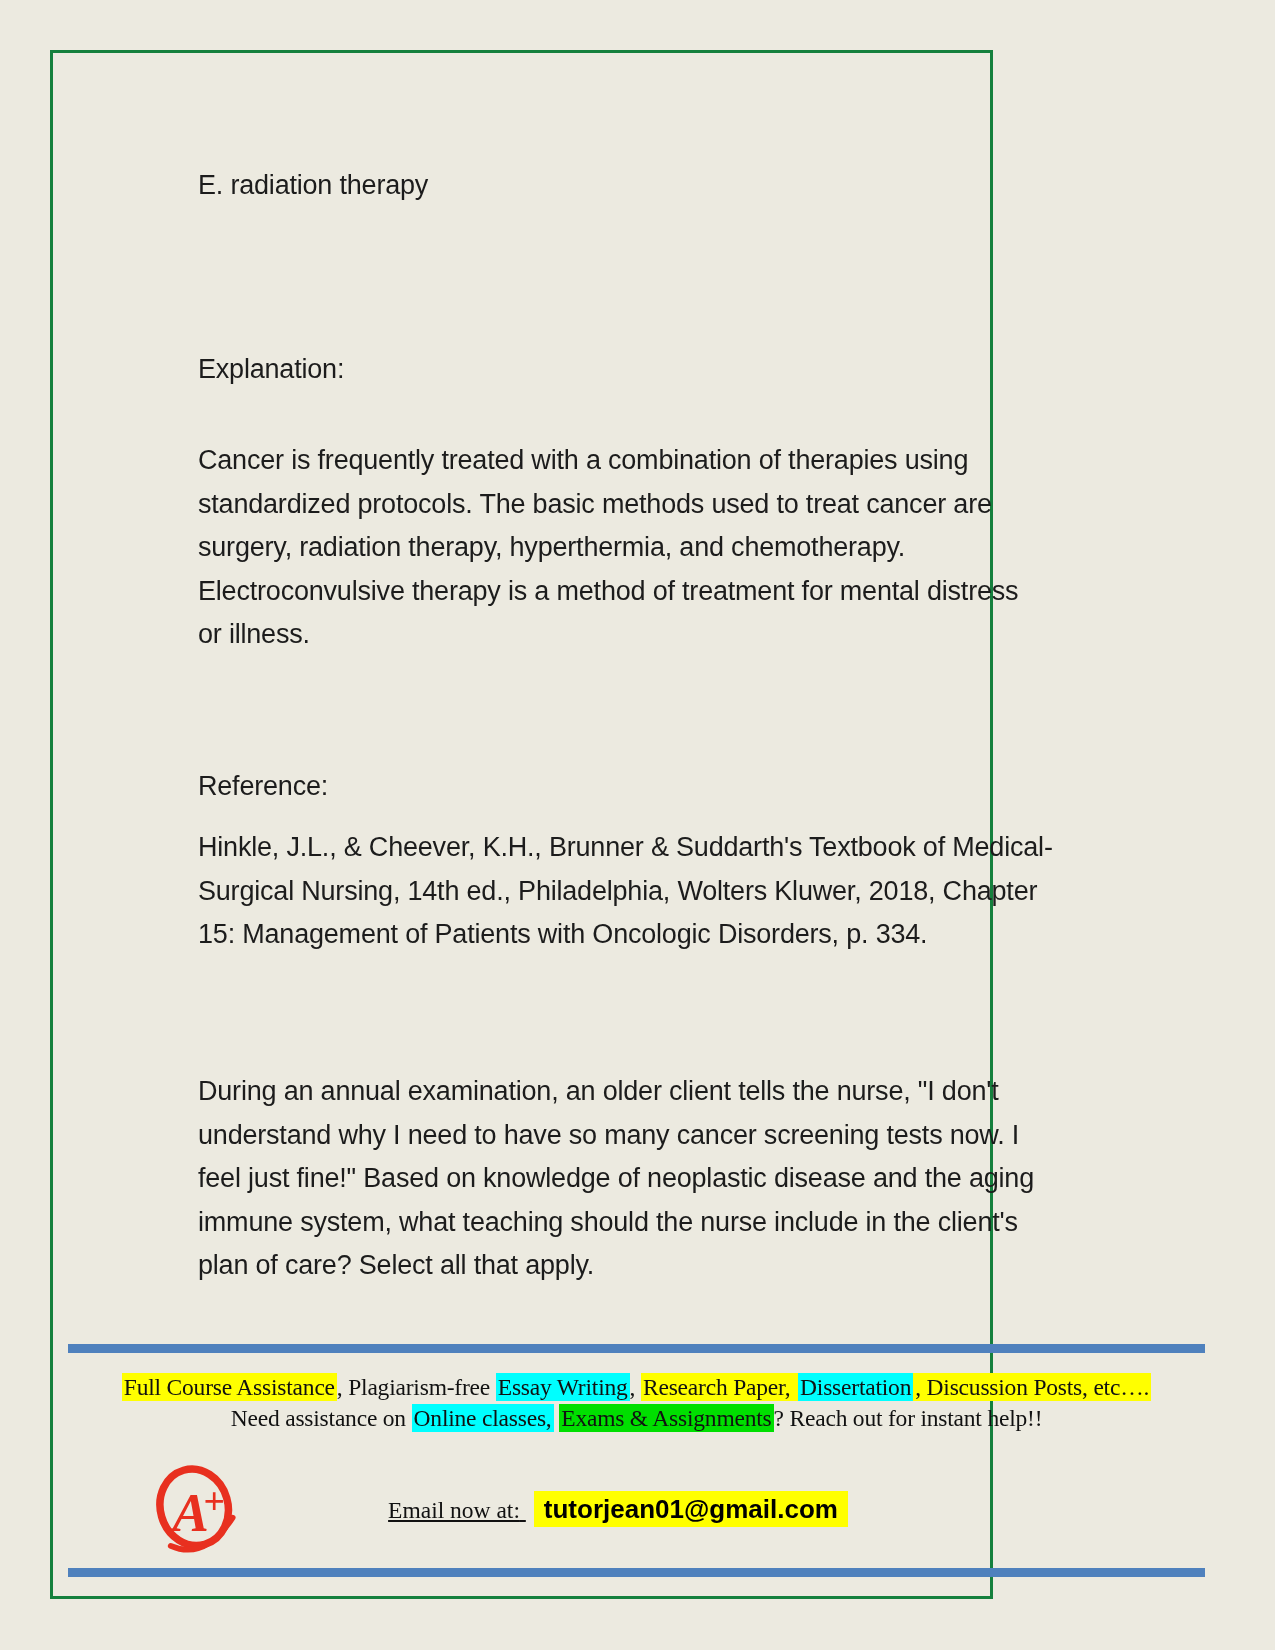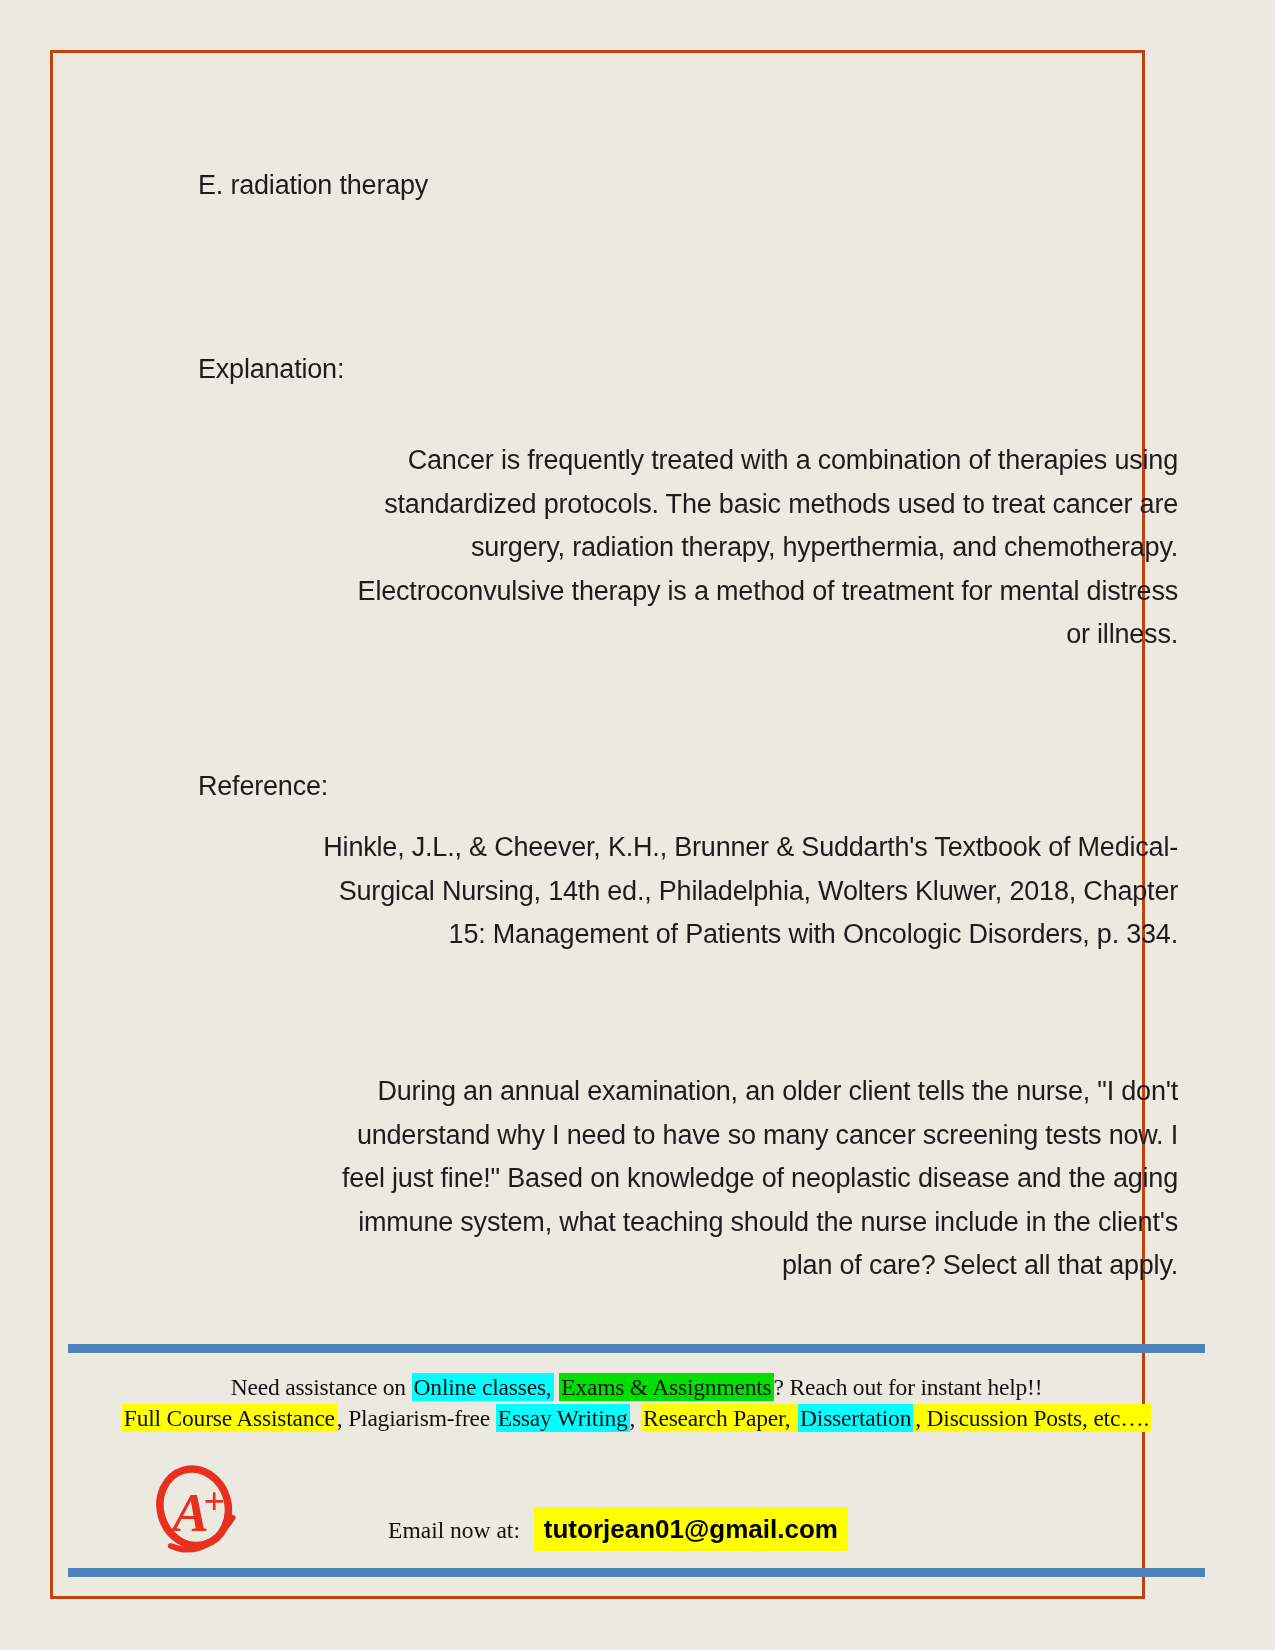--- a/index.html
+++ b/index.html
@@ -7,35 +7,35 @@
     width: 1275px; height: 1650px;
     background: #ECEAE0;
     font-family: "Liberation Sans", sans-serif;
     color: #1c1c1c;
     position: relative;
     overflow: hidden;
   }
   .page-frame {
     position: absolute;
     left: 50px; top: 50px;
-    width: 1095px; height: 1549px;
-    border: 3px solid #c2410c;
+    width: 943px; height: 1549px;
+    border: 3px solid #15803d;
     background: #ECEAE0;
   }
   .doc-text {
     position: absolute;
     left: 145px;
     font-size: 27px;
     letter-spacing: -0.2px;
     color: #1c1c1c;
     white-space: pre-line;
     line-height: 43.5px;
   }
   .heading { line-height: 34px; }
-  .para { width: 980px; text-align: right; }
+  .para { width: 980px; }
   .divider {
     position: absolute;
     left: 68px;
     width: 1137px;
     height: 9px;
     background: #4F81BD;
   }
   .footer-ads {
     position: absolute;
     left: 68px; top: 1372px;
@@ -55,23 +55,24 @@
     position: absolute;
     left: 68px; top: 1483px;
     width: 1100px;
     text-align: center;
     font-family: "Liberation Serif", serif;
     font-size: 23.5px;
     color: #111;
   }
   .confidential-line { line-height: 30px; white-space: nowrap; }
   .email-line {
-    margin-top: 24px;
-    line-height: 40px;
+    margin-top: 8px;
+    line-height: 32px;
     white-space: nowrap;
+    text-decoration: underline;
   }
   .email-address {
     display: inline-block;
     background: #FFFF00;
     font-family: "Liberation Sans", sans-serif;
     font-weight: bold;
     font-size: 26px;
     padding: 2px 10px;
     margin-left: 8px;
     color: #000;
@@ -107,24 +108,24 @@
 understand why I need to have so many cancer screening tests now. I
 feel just fine!" Based on knowledge of neoplastic disease and the aging
 immune system, what teaching should the nurse include in the client's
 plan of care? Select all that apply.</div>
 </div>
 
 <div class="divider" style="top: 1344px;"></div>
 
 <div class="footer-ads">
   <div class="adline">
-    <span>Need assistance on </span><span class="hl-cyan">Online classes,</span><span> </span><span class="hl-green">Exams &amp; Assignments</span><span>? Reach out for instant help!!</span>
+    <span class="hl-yellow">Full Course Assistance</span><span>, Plagiarism-free </span><span class="hl-cyan">Essay Writing</span><span>, </span><span class="hl-yellow">Research Paper, </span><span class="hl-cyan">Dissertation</span><span class="hl-yellow">, Discussion Posts, etc….</span>
   </div>
   <div class="adline">
-    <span class="hl-yellow">Full Course Assistance</span><span>, Plagiarism-free </span><span class="hl-cyan">Essay Writing</span><span>, </span><span class="hl-yellow">Research Paper, </span><span class="hl-cyan">Dissertation</span><span class="hl-yellow">, Discussion Posts, etc….</span>
+    <span>Need assistance on </span><span class="hl-cyan">Online classes,</span><span> </span><span class="hl-green">Exams &amp; Assignments</span><span>? Reach out for instant help!!</span>
   </div>
 </div>
 
 <div class="aplus-logo">
   <svg viewBox="0 0 100 100" width="94" height="100">
     <ellipse cx="47" cy="45" rx="36" ry="41" fill="none" stroke="#E8301F" stroke-width="8" transform="rotate(-16 47 45)"></ellipse>
     <path d="M 22 86 Q 58 102 88 56" fill="none" stroke="#E8301F" stroke-width="6" stroke-linecap="round"></path>
     <text x="24" y="70" font-size="58" fill="#E8301F" font-weight="bold" font-style="italic" font-family="Liberation Serif, serif">A</text>
     <text x="57" y="52" font-size="40" fill="#E8301F" font-weight="bold" font-family="Liberation Serif, serif">+</text>
   </svg>

